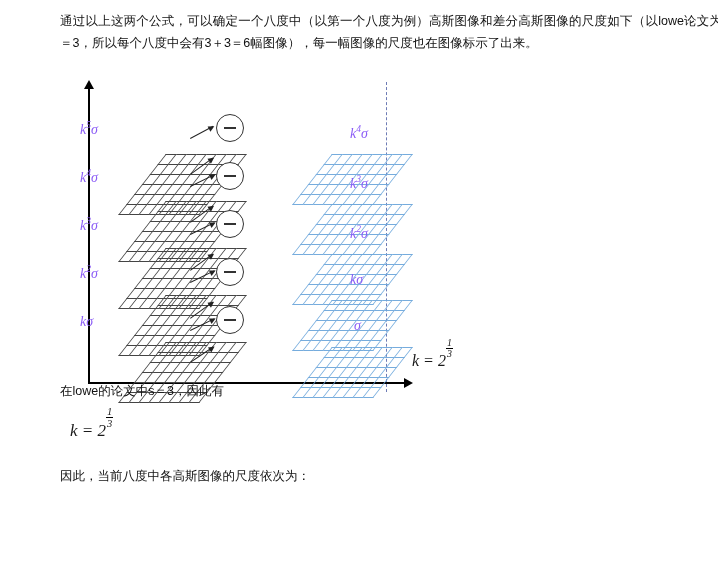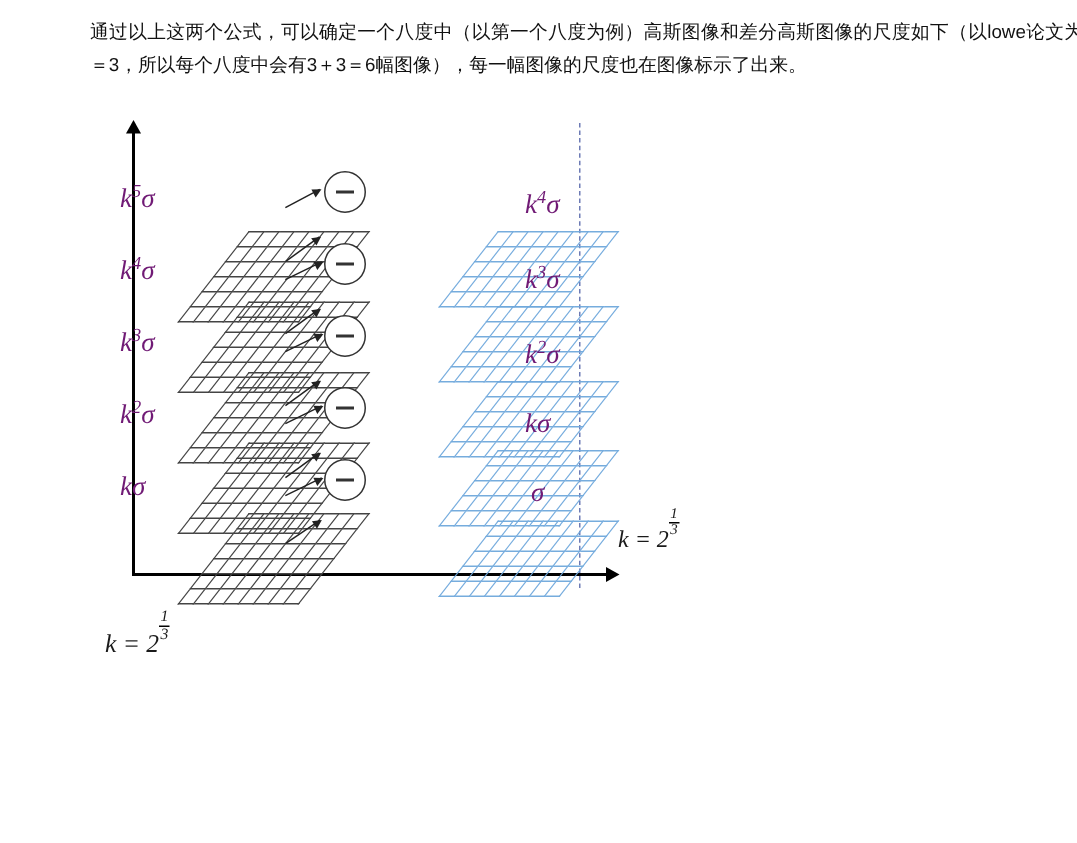--- a/index.html
+++ b/index.html
@@ -85,22 +85,22 @@
     padding:0;
   }
   .grid.blue td{border-color:#6fa8dc;}
   .grid.blue{opacity:0.95;}
 
   
   .lbl{
     position:absolute;
     font-family:"Liberation Serif", serif;
     font-style:italic;
-    font-size:18px;
-    color:#701a75;
+    font-size:14px;
+    color:#8b5cf6;
     white-space:nowrap;
   }
   .lbl sup{font-size:0.68em;font-style:italic;}
 
   
   .circ{
     position:absolute;
     width:26px;height:26px;
     border:1.3px solid #333;
     border-radius:50%;
@@ -812,21 +812,23 @@
     </div>
 
     <div id="math-k-fig" class="math">
       <span>k</span>
       <span>=</span>
       <span>2</span><span class="frac"><span class="num">1</span><span class="den">3</span></span>
     </div>
 
   </div>
 
+  <div class="para" id="after-fig">在lowe的论文中s＝3，因此有</div>
 
   <div class="mathblock math" id="math-main">
     <span>k</span>
     <span>=</span>
     <span>2</span><span class="frac"><span class="num">1</span><span class="den">3</span></span>
   </div>
 
+  <div class="para" id="therefore">因此，当前八度中各高斯图像的尺度依次为：</div>
 
 </div>
 
 </body></html>

